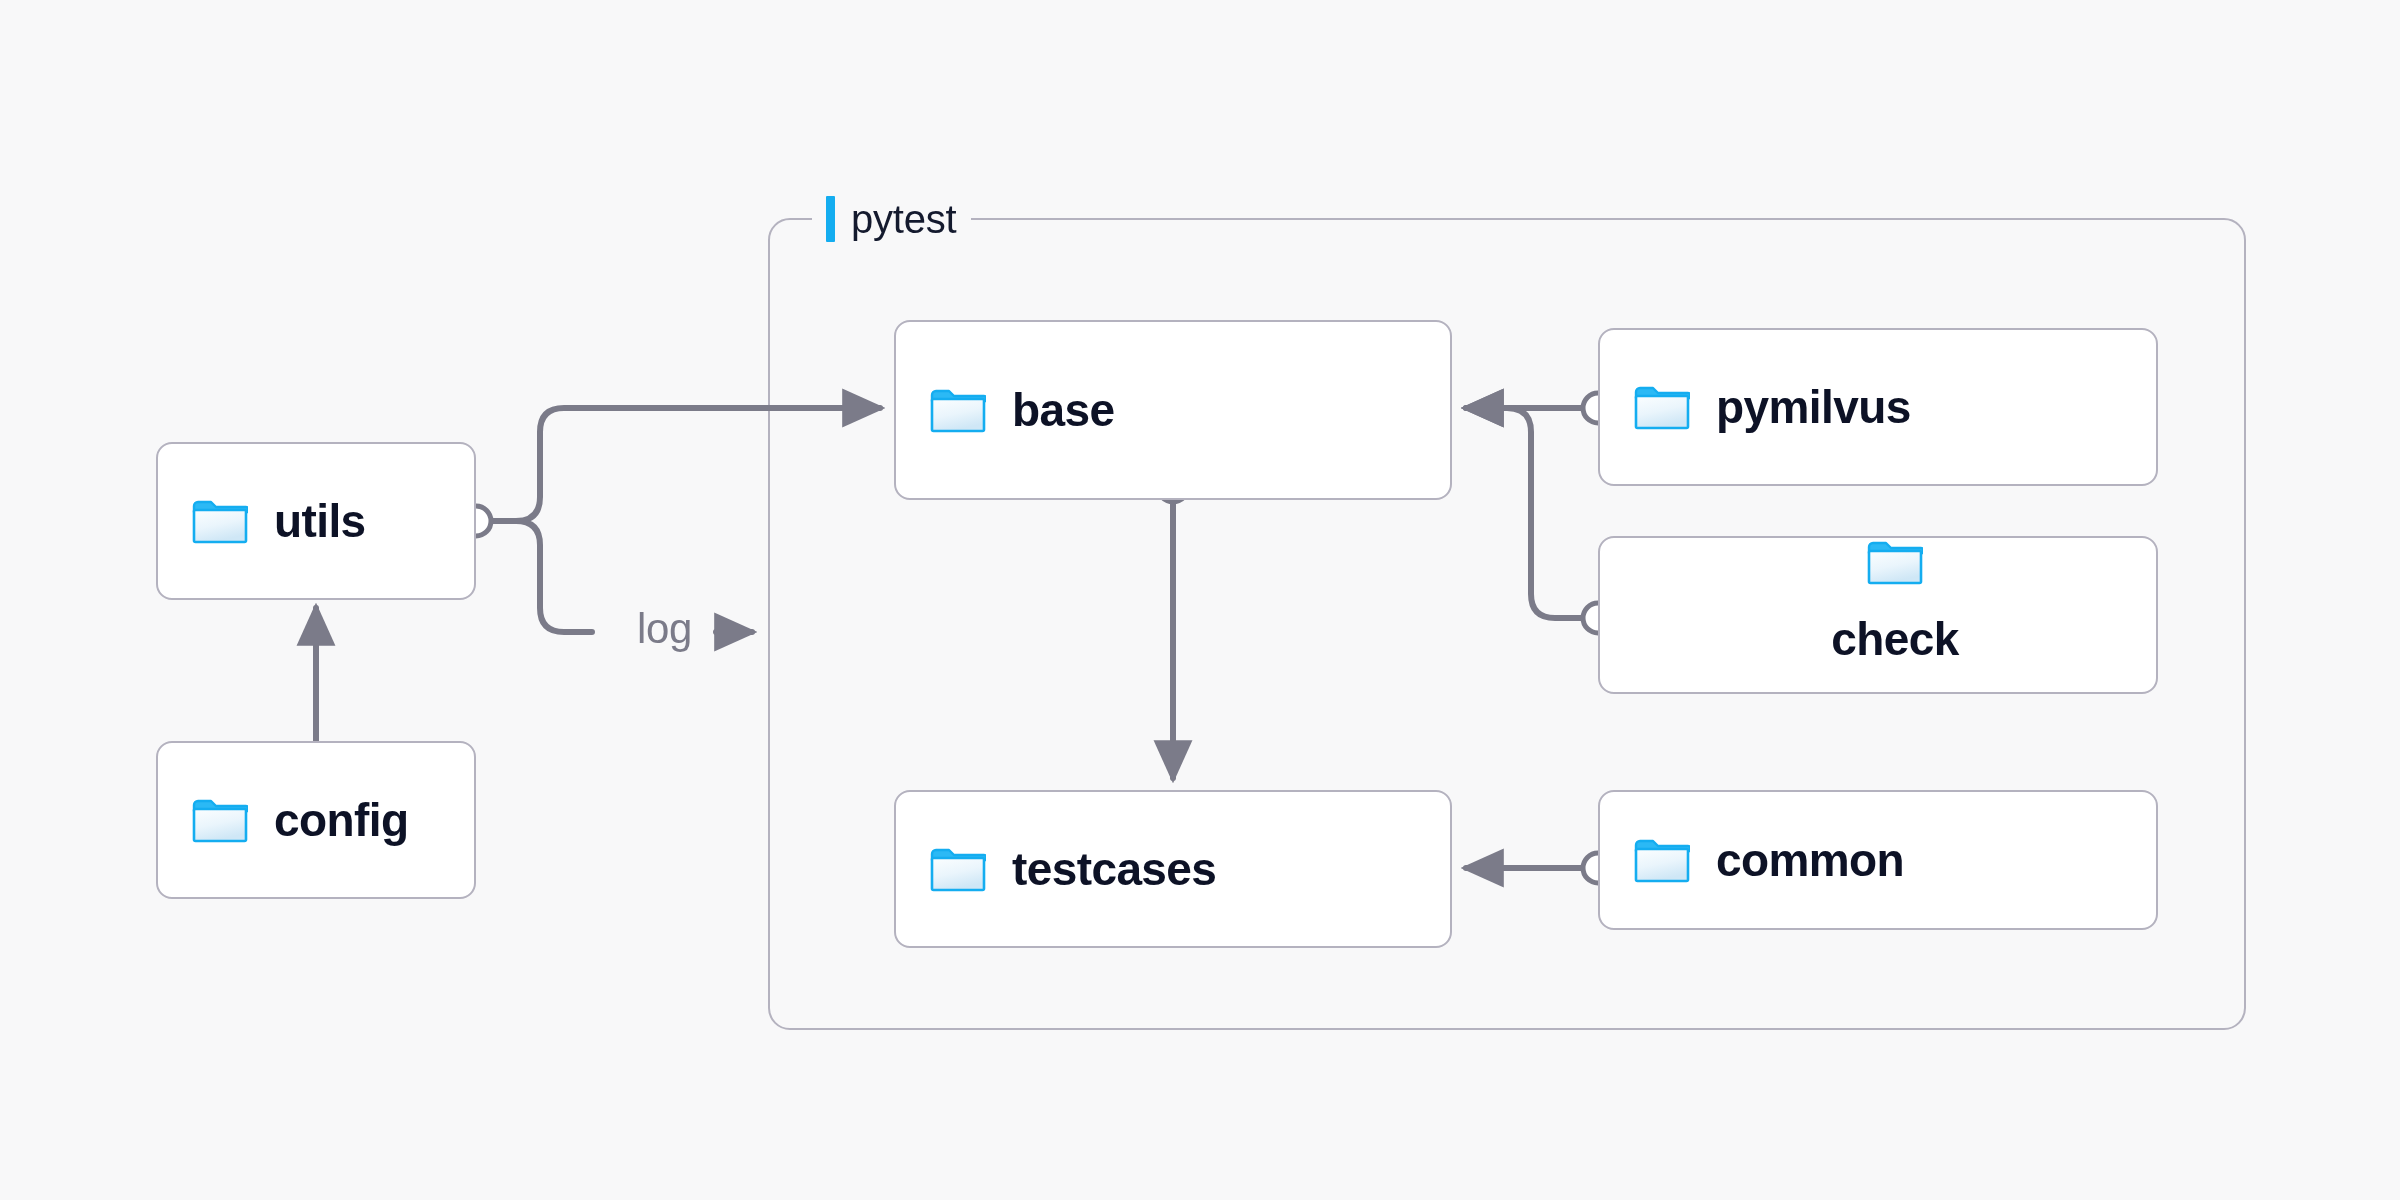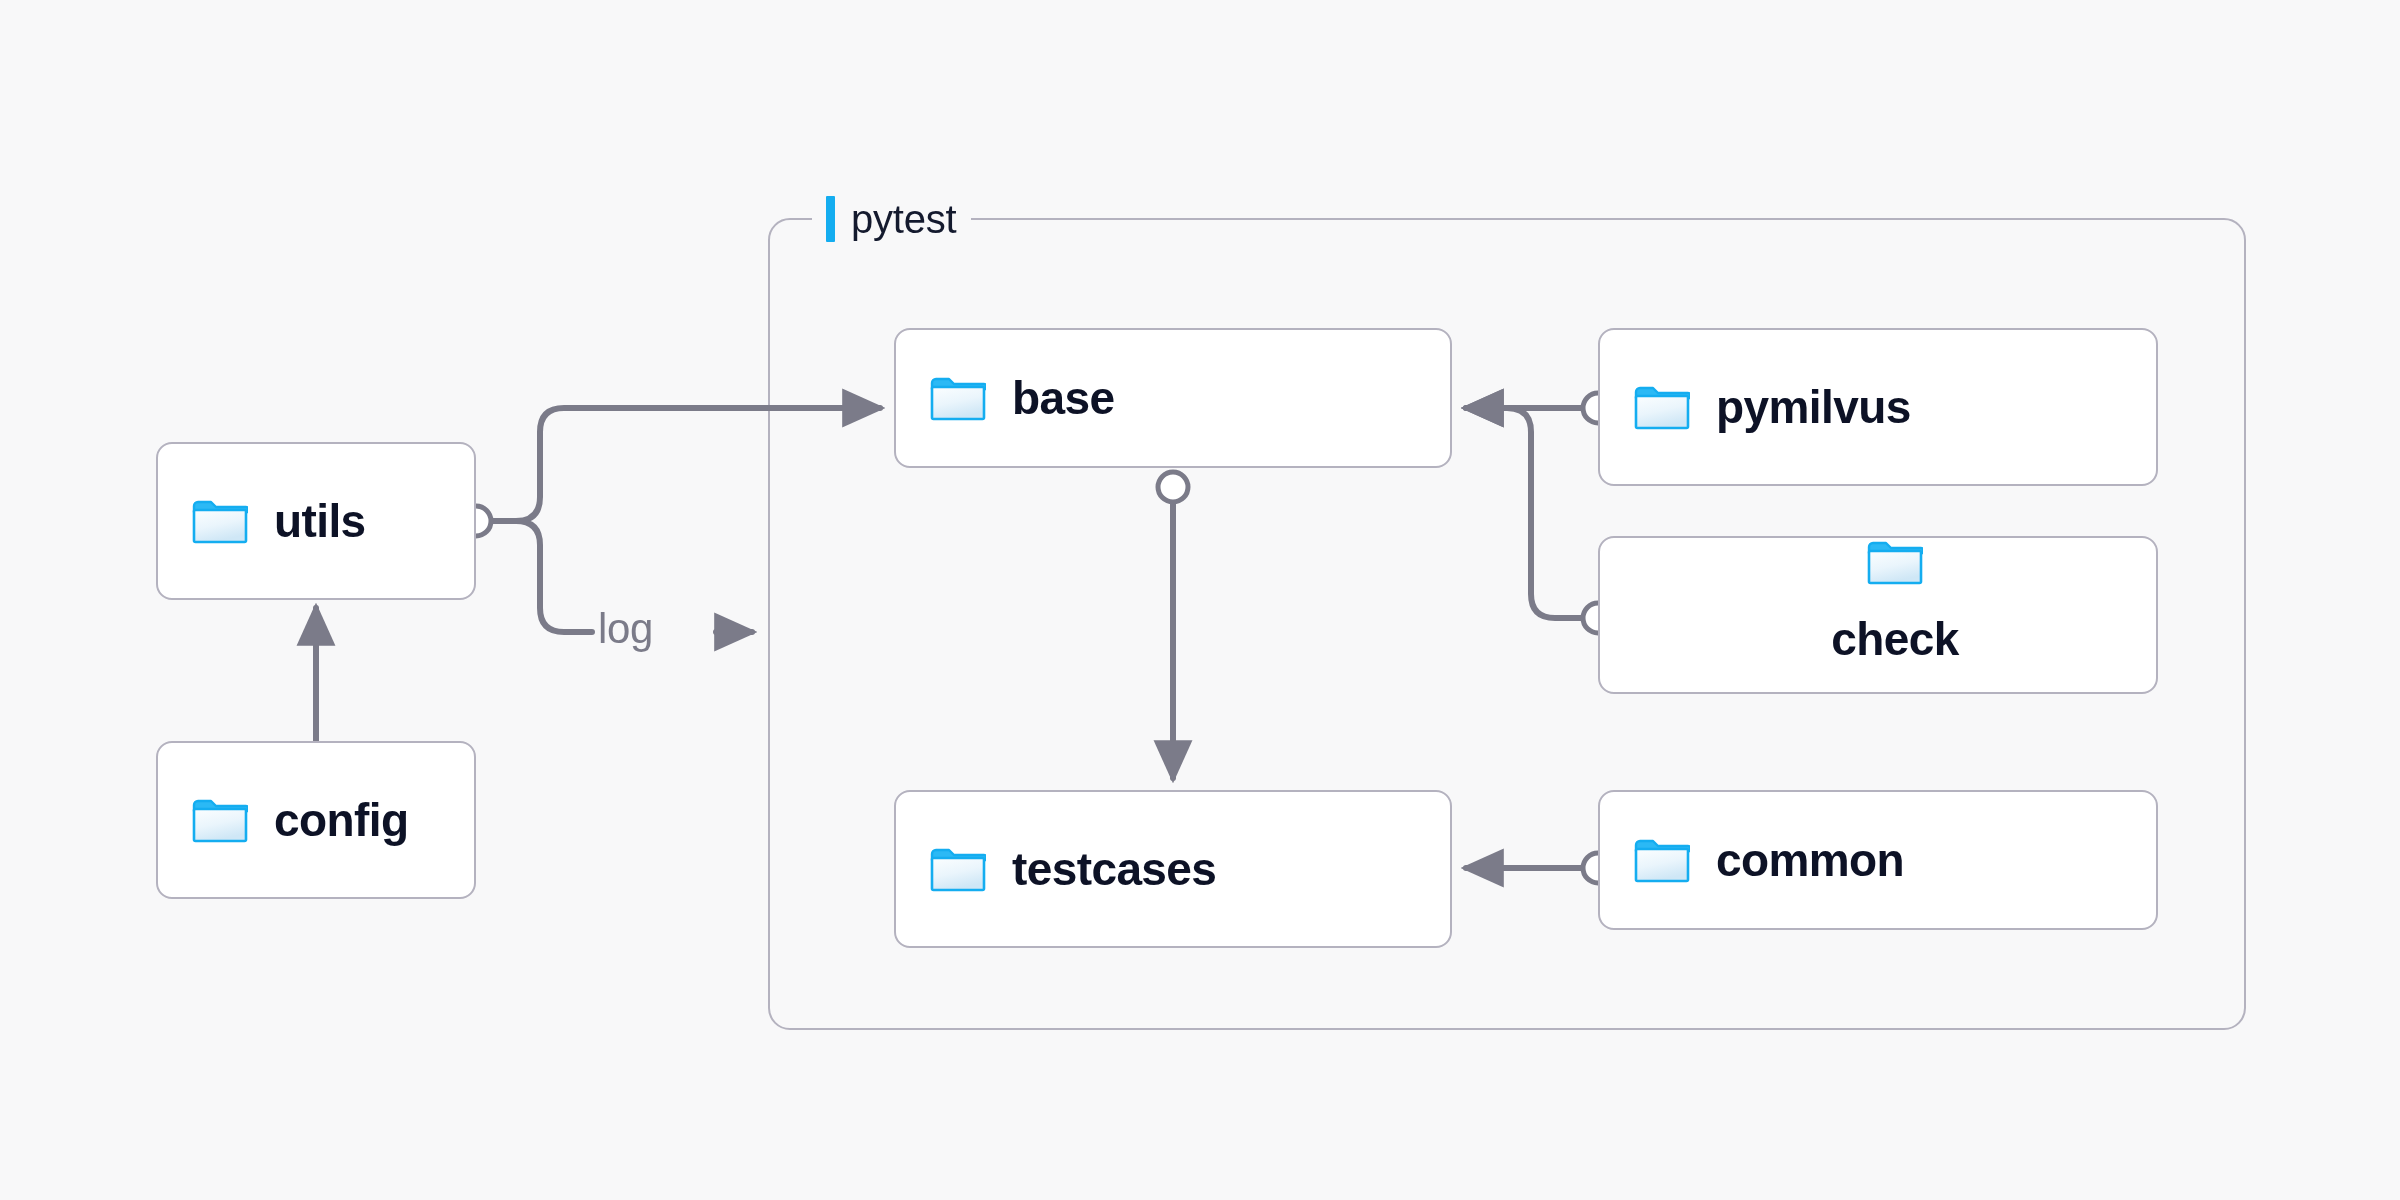--- a/index.html
+++ b/index.html
@@ -86,20 +86,21 @@
   }
 
   
   .edge-label {
     position: absolute;
     font-size: 42px;
     color: #7b7b89;
     font-weight: 400;
     white-space: nowrap;
     letter-spacing: -0.3px;
+    margin-left: 39px;
   }
 </style>
 </head>
 <body>
 
 <div id="canvas">
 
   <div class="group-box" id="group-box" style="left: 768px; top: 218px; width: 1478px; height: 812px;"></div>
   <div class="group-label-wrap" id="group-label-wrap" style="left: 812px; top: 190px;">
     <span class="group-accent-bar"></span>
@@ -151,21 +152,21 @@
   </div>
 
   <div class="node" id="node-config" style="left: 156px; top: 741px; width: 320px; height: 158px;">
     <svg class="folder-icon" viewBox="0 0 56 48">
       <path d="M2 9 a4 4 0 0 1 4-4 h13 l5 5 h30 a2 2 0 0 1 2 2 v3 H2 z" fill="#2bb9f5" stroke="#14adf0" stroke-width="2.4" stroke-linejoin="round"></path>
       <rect x="2" y="13" width="52" height="32" rx="1.5" fill="url(#folderGrad)" stroke="#14adf0" stroke-width="2.6"></rect>
     </svg>
     <span class="node-label">config</span>
   </div>
 
-  <div class="node" id="node-base" style="left: 894px; top: 328px; width: 558px; height: 140px;">
+  <div class="node" id="node-base" style="left: 894px; top: 320px; width: 558px; height: 180px;">
     <svg class="folder-icon" viewBox="0 0 56 48">
       <path d="M2 9 a4 4 0 0 1 4-4 h13 l5 5 h30 a2 2 0 0 1 2 2 v3 H2 z" fill="#2bb9f5" stroke="#14adf0" stroke-width="2.4" stroke-linejoin="round"></path>
       <rect x="2" y="13" width="52" height="32" rx="1.5" fill="url(#folderGrad)" stroke="#14adf0" stroke-width="2.6"></rect>
     </svg>
     <span class="node-label">base</span>
   </div>
 
   <div class="node" id="node-testcases" style="left: 894px; top: 790px; width: 558px; height: 158px;">
     <svg class="folder-icon" viewBox="0 0 56 48">
       <path d="M2 9 a4 4 0 0 1 4-4 h13 l5 5 h30 a2 2 0 0 1 2 2 v3 H2 z" fill="#2bb9f5" stroke="#14adf0" stroke-width="2.4" stroke-linejoin="round"></path>

